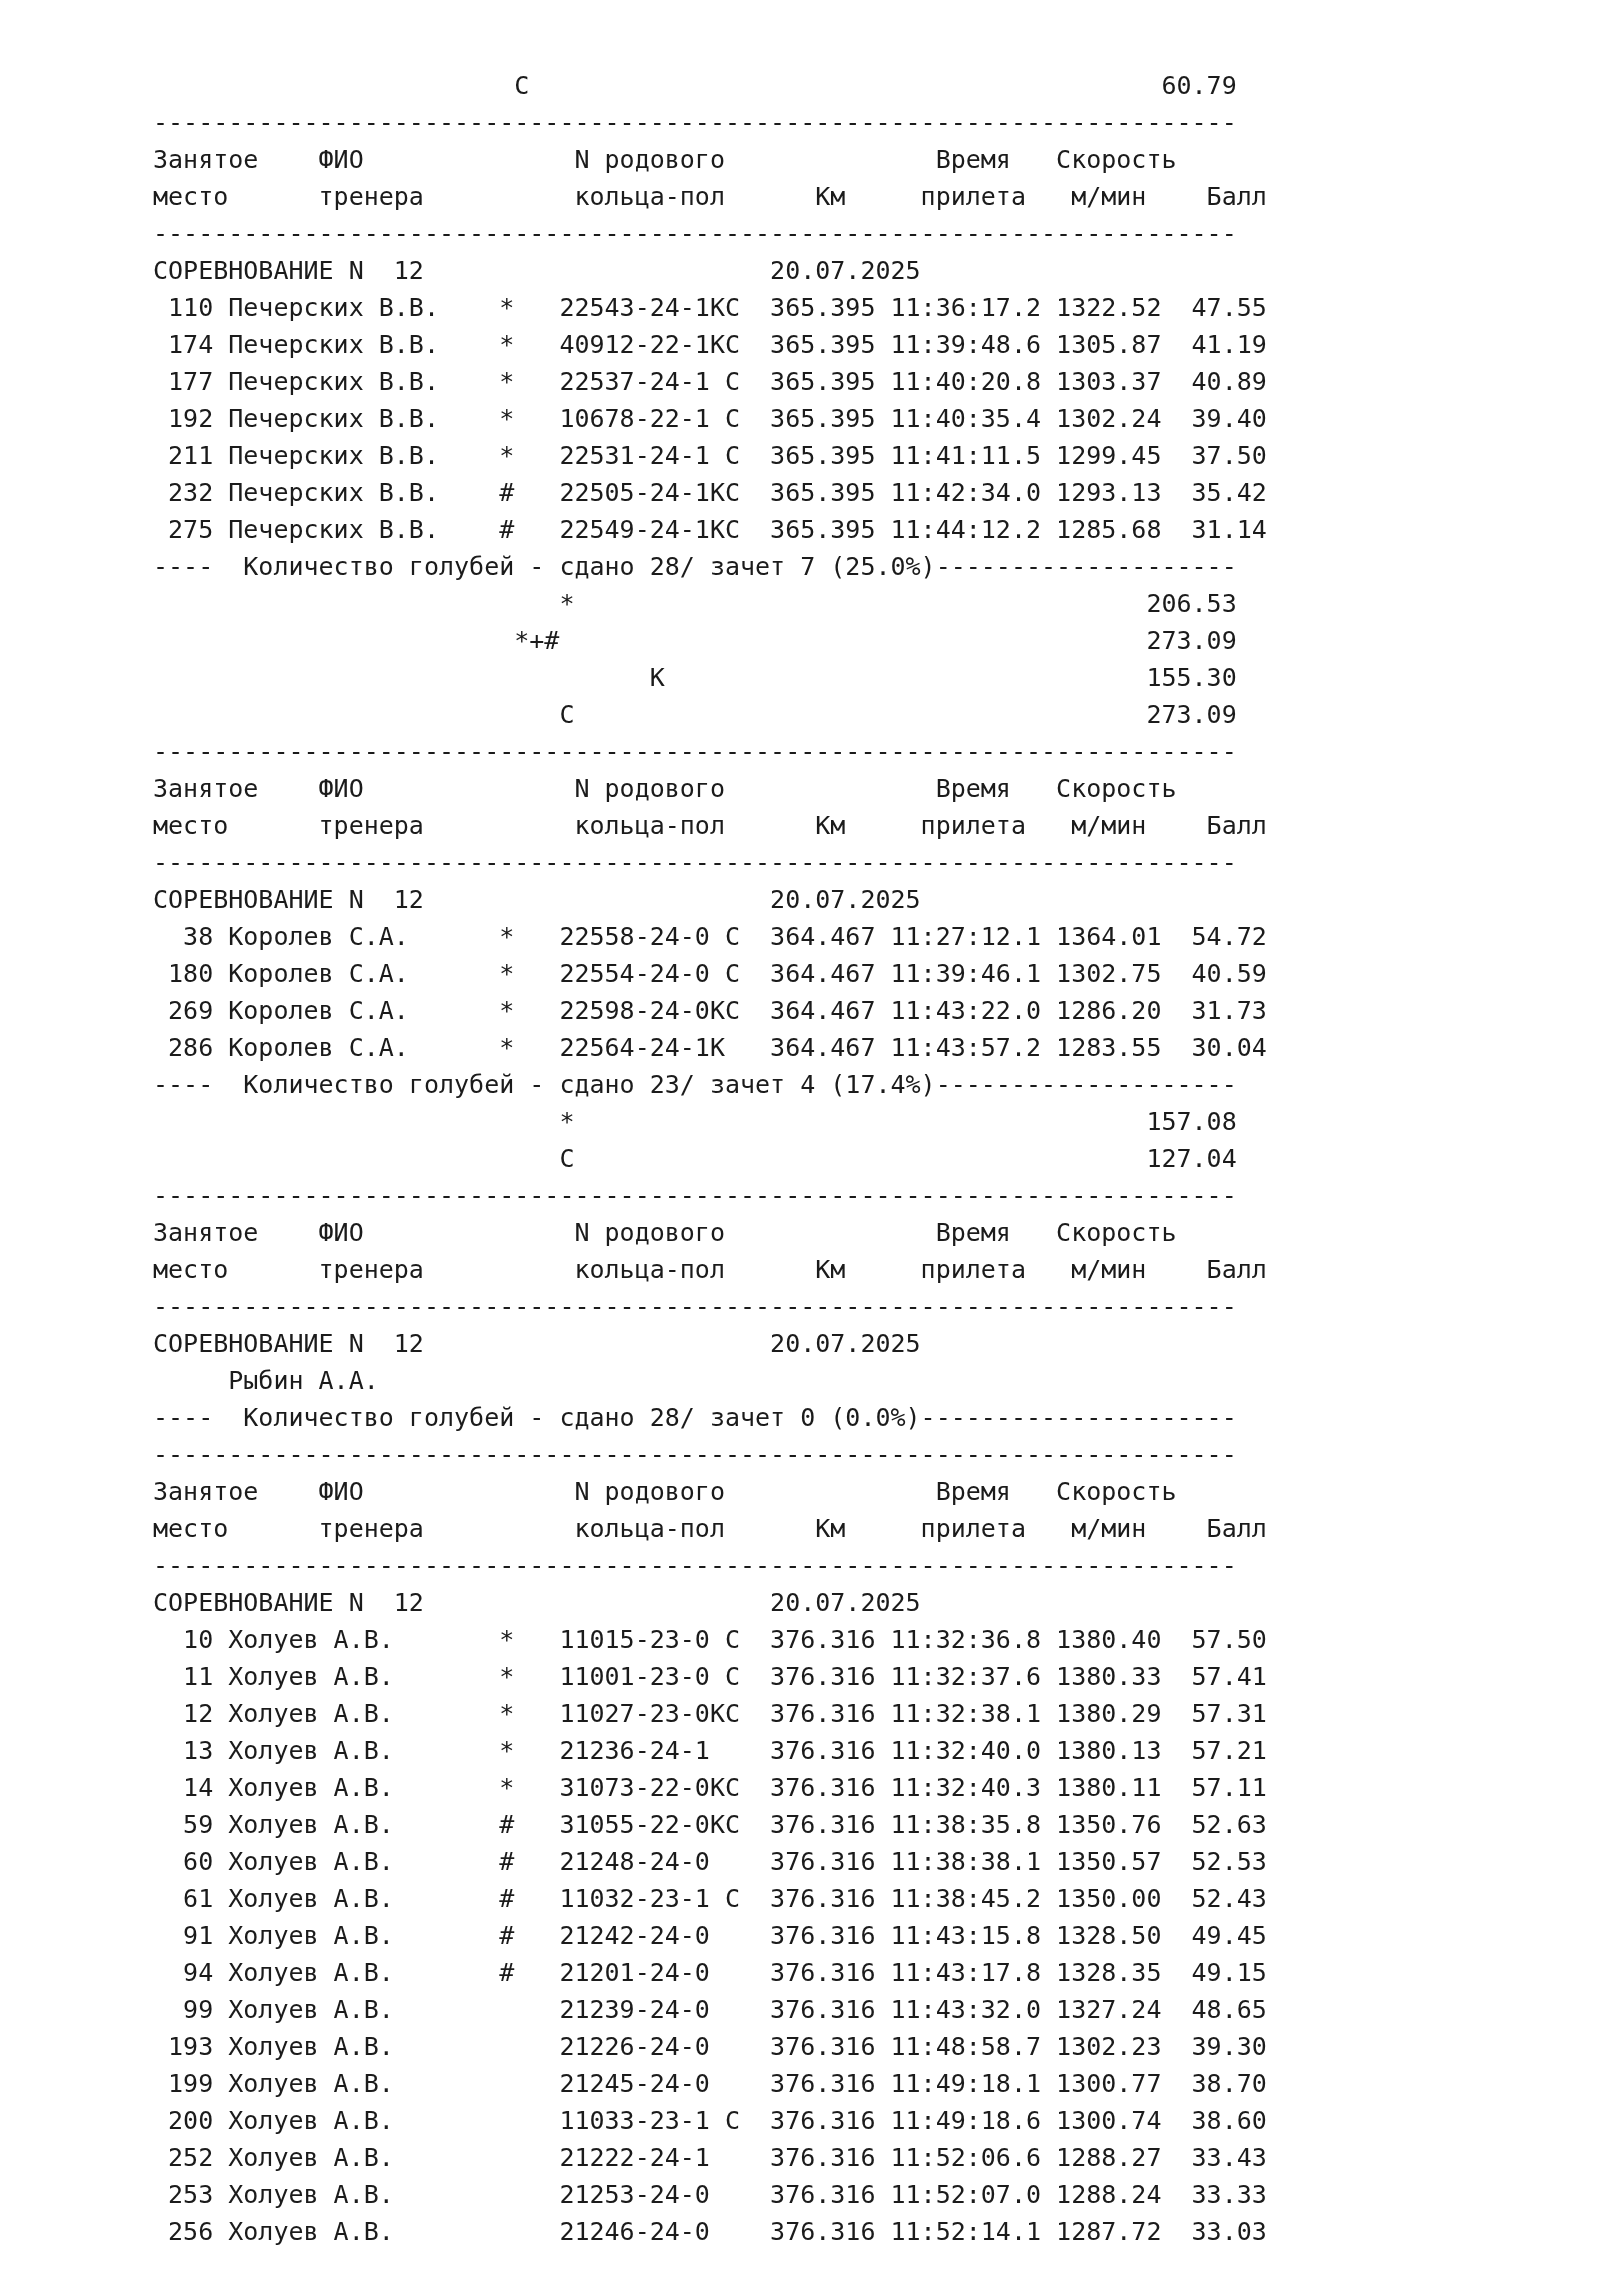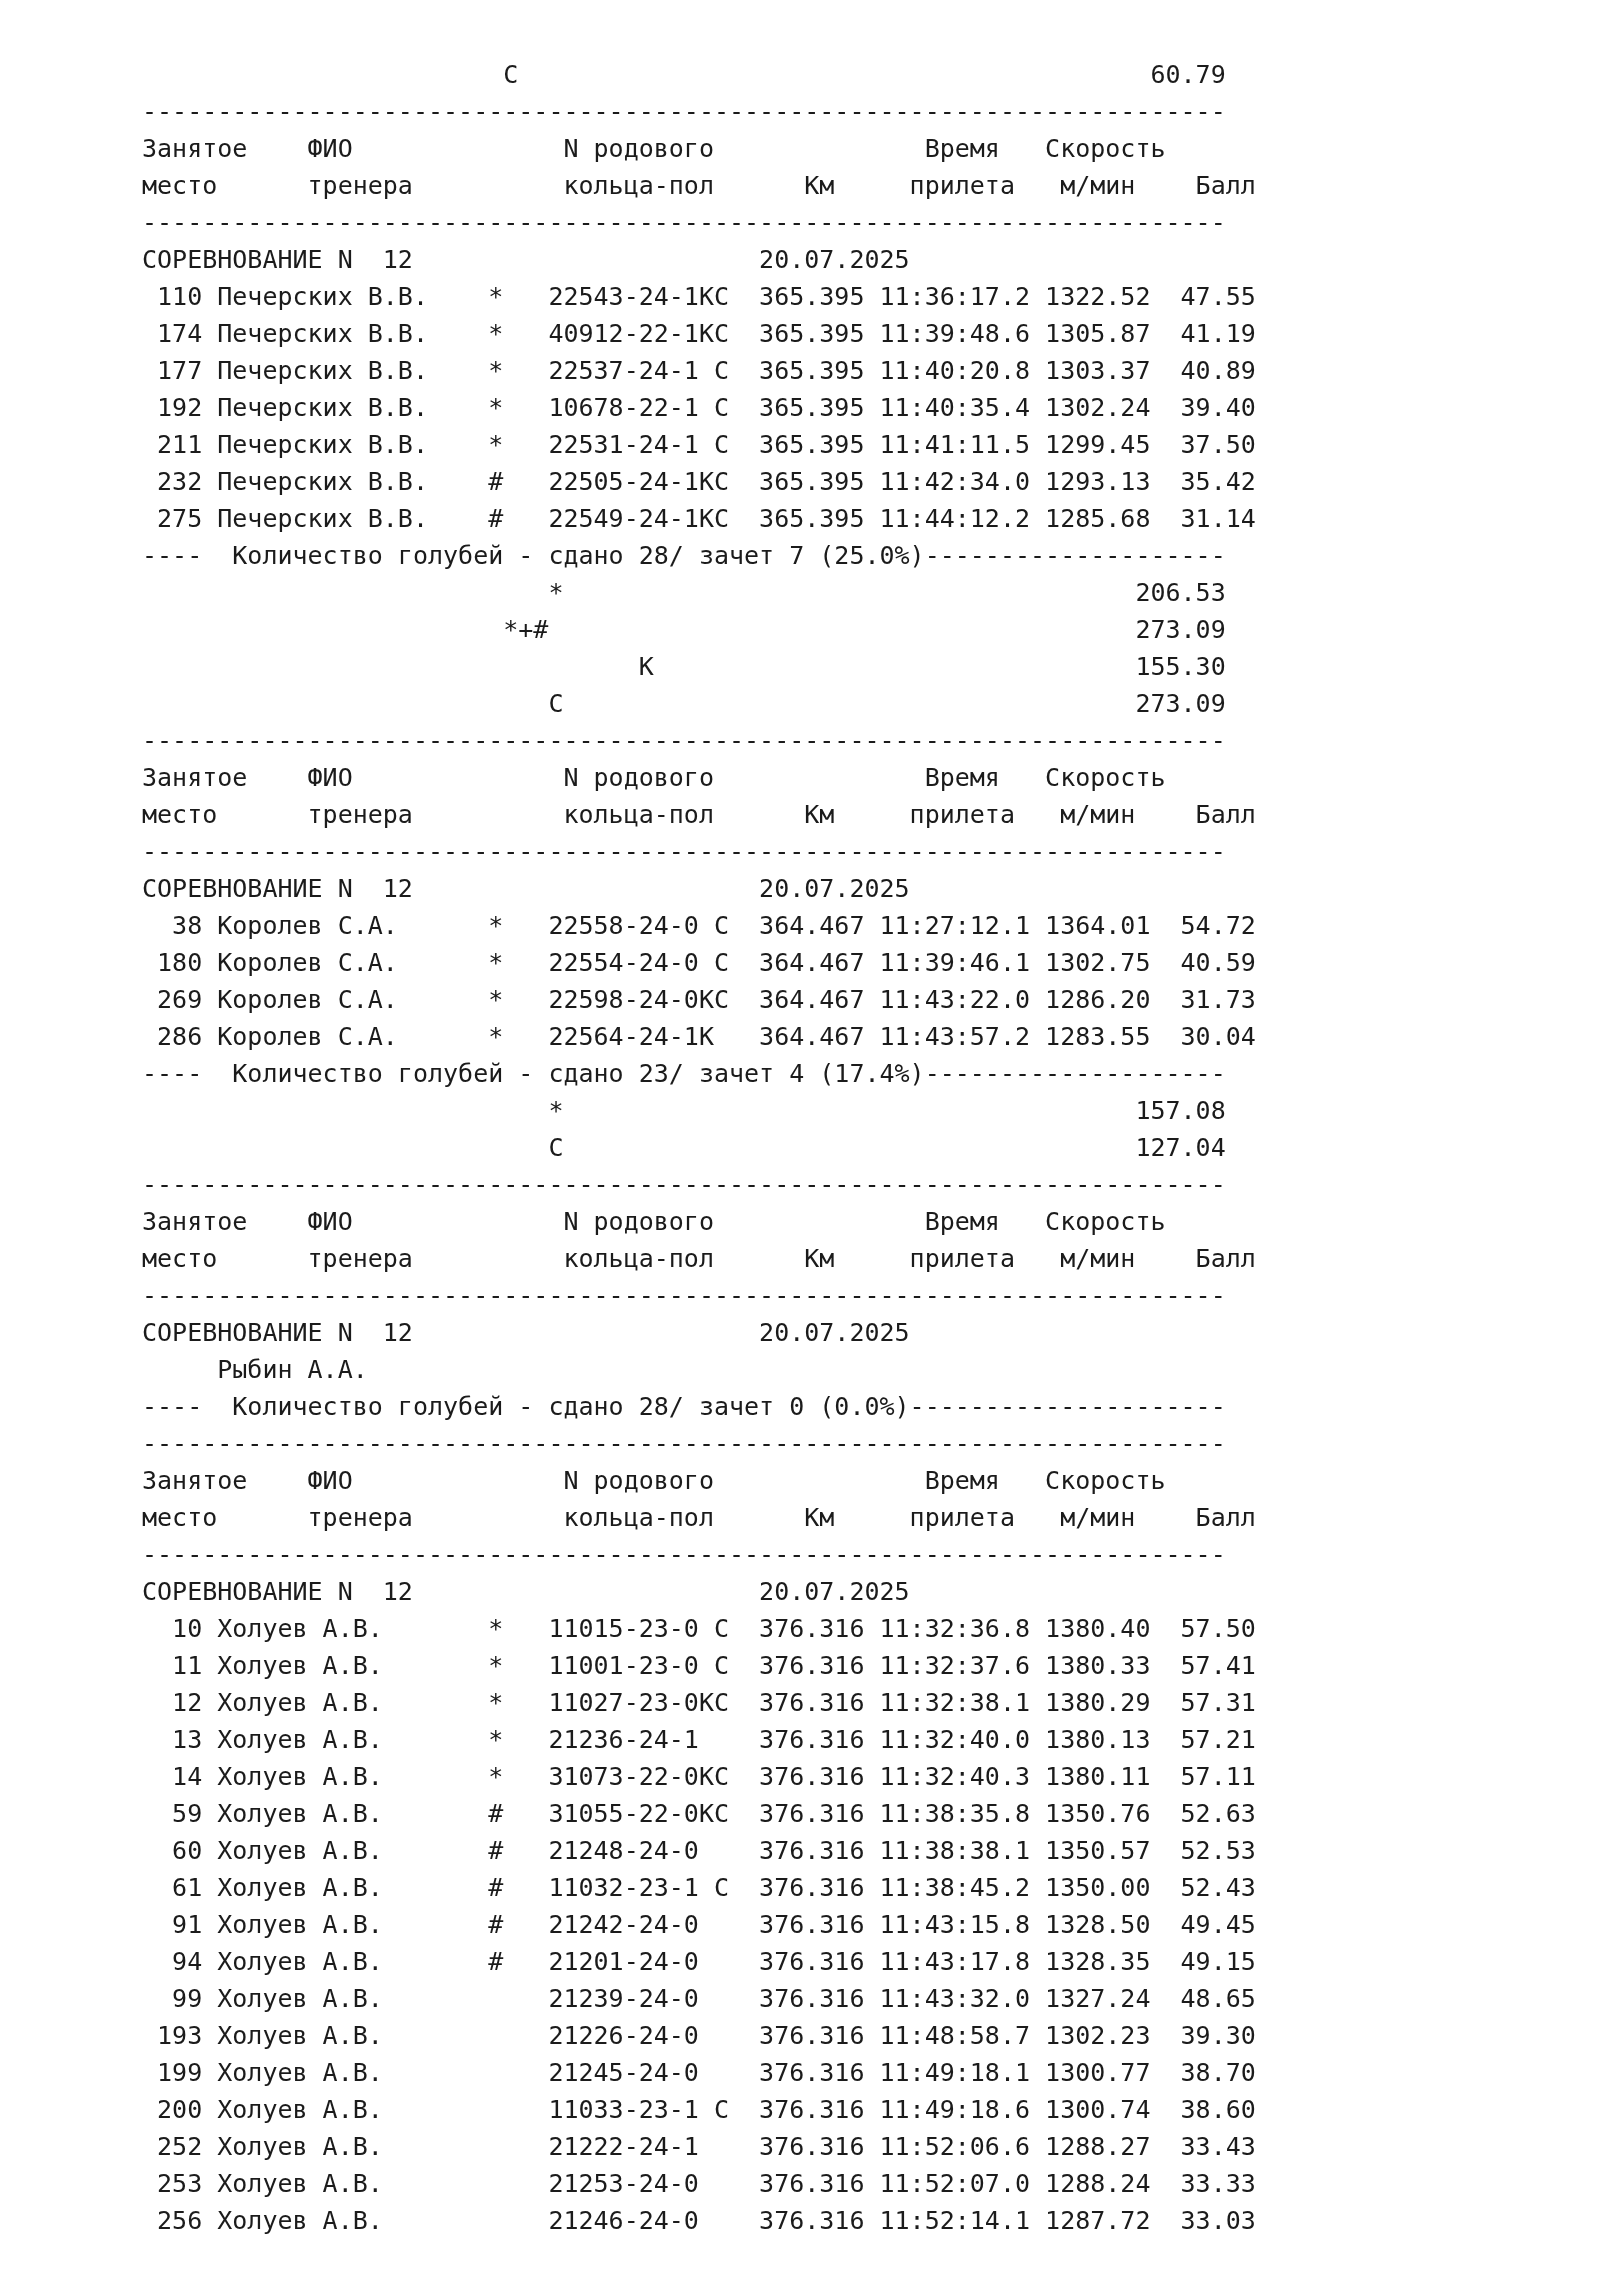--- a/index.html
+++ b/index.html
@@ -13,21 +13,21 @@
     font-family: "DejaVu Sans Mono", "Liberation Mono", monospace;
     color: #1b1b1b;
   }
   .page {
     width: 1621px;
     min-height: 2293px;
     box-sizing: border-box;
     padding: 51px 98px 39px 137px;
   }
   pre.report {
-    margin: 5px;
+    margin: 16px;
     font-family: "DejaVu Sans Mono", "Liberation Mono", monospace;
     font-size: 25px;
     line-height: 37px;
     letter-spacing: 0px;
     white-space: pre;
     color: #1b1b1b;
   }
 </style>
 </head>
 <body>

